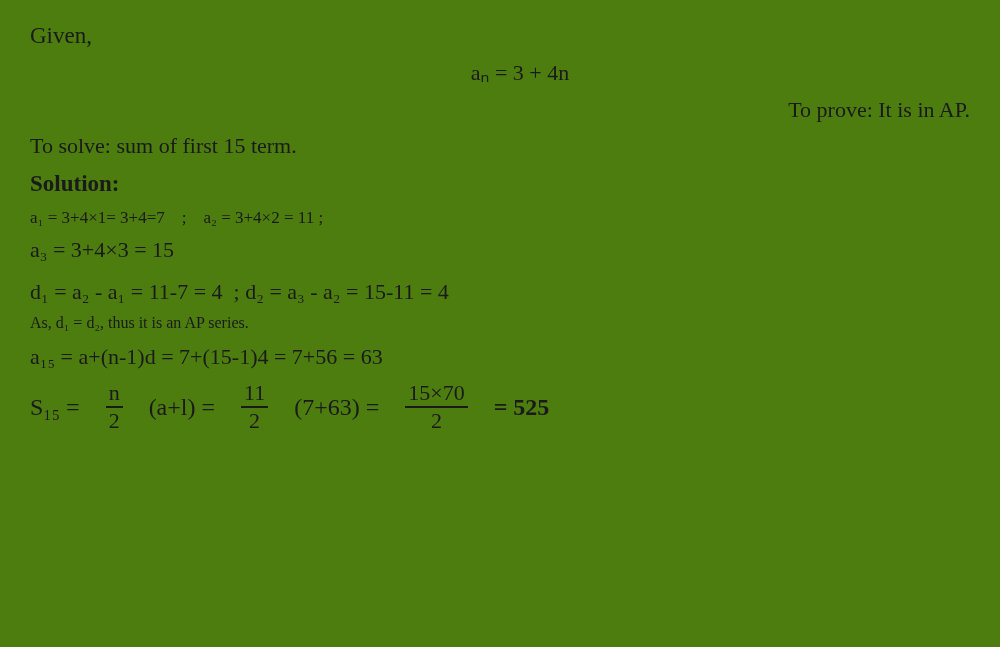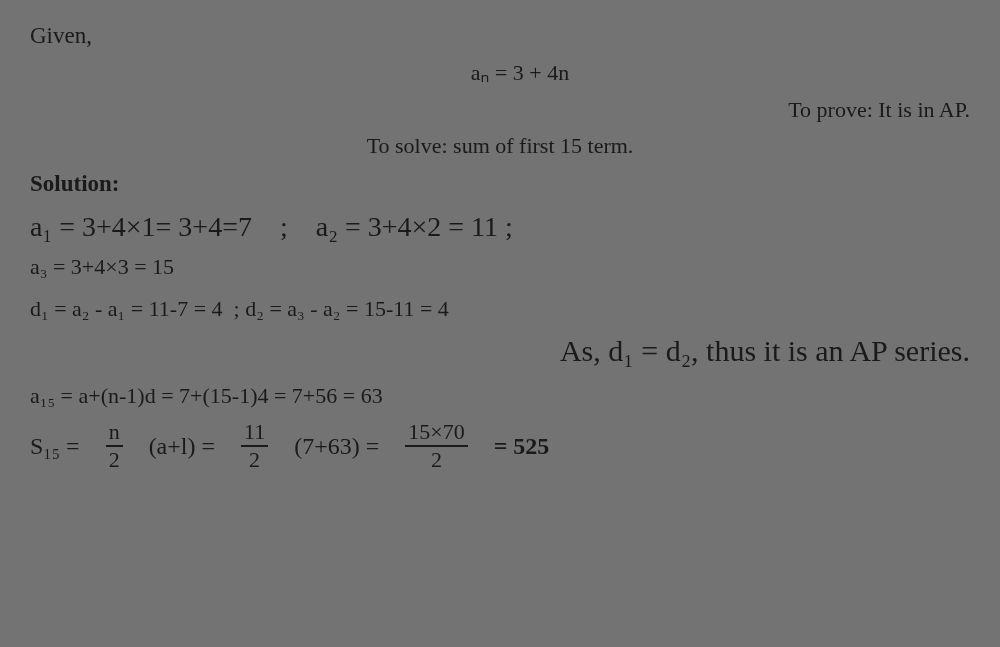--- a/index.html
+++ b/index.html
@@ -10,21 +10,21 @@
     body {
       width: 1000px;
       height: 647px;
       background: #ffffff;
       font-family: 'Georgia', serif;
       overflow: hidden;
     }
     .page {
       width: 1000px;
       height: 647px;
-      background: #737373;
+      background: #4d7c0f;
       position: relative;
       padding: 18px 30px 18px 30px;
     }
     .handwritten {
       font-family: 'Comic Sans MS', 'Chalkboard SE', cursive;
       color: #1a1a1a;
       line-height: 1.55;
     }
     .line {
       display: block;
@@ -74,35 +74,35 @@
 
   <div class="text-block">
 
     <div class="section">
       <span class="line" style="font-size:23px;">Given,</span>
       <span class="line indent" style="font-size:22px;">aₙ = 3 + 4n</span>
     </div>
 
     <div class="section">
       <span class="line" style="font-size:22px;text-align:right;">To prove: It is in AP.</span>
-      <span class="line" style="font-size:22px;text-align:center;">To solve: sum of first 15 term.</span>
+      <span class="line" style="font-size:22px;">To solve: sum of first 15 term.</span>
     </div>
 
     <div class="section">
       <span class="line" style="font-size:23px; font-weight:bold;">Solution:</span>
     </div>
 
     <div class="section">
-      <span class="line" style="font-size:28px;">a₁ = 3+4×1= 3+4=7 &nbsp;&nbsp; ; &nbsp;&nbsp; a₂ = 3+4×2 = 11 ;</span>
+      <span class="line" style="font-size:17px;">a₁ = 3+4×1= 3+4=7 &nbsp;&nbsp; ; &nbsp;&nbsp; a₂ = 3+4×2 = 11 ;</span>
       <span class="line" style="font-size:22px;">a₃ = 3+4×3 = 15</span>
     </div>
 
     <div class="section" style="margin-top:8px;">
       <span class="line" style="font-size:22px;">d₁ = a₂ - a₁ = 11-7 = 4 &nbsp;; d₂ = a₃ - a₂ = 15-11 = 4</span>
-      <span class="line" style="font-size:30px;text-align:right;">As, d₁ = d₂, thus it is an AP series.</span>
+      <span class="line" style="font-size:16px;">As, d₁ = d₂, thus it is an AP series.</span>
     </div>
 
     <div class="section" style="margin-top:4px;">
       <span class="line" style="font-size:22px;">a₁₅ = a+(n-1)d = 7+(15-1)4 = 7+56 = 63</span>
     </div>
 
     <div class="last-line" style="margin-top:6px; align-items:center; gap:24px;">
       <span style="font-size:24px;">S₁₅ =</span>
       <span class="frac" style="font-size:22px;">
         <span class="num">n</span>

